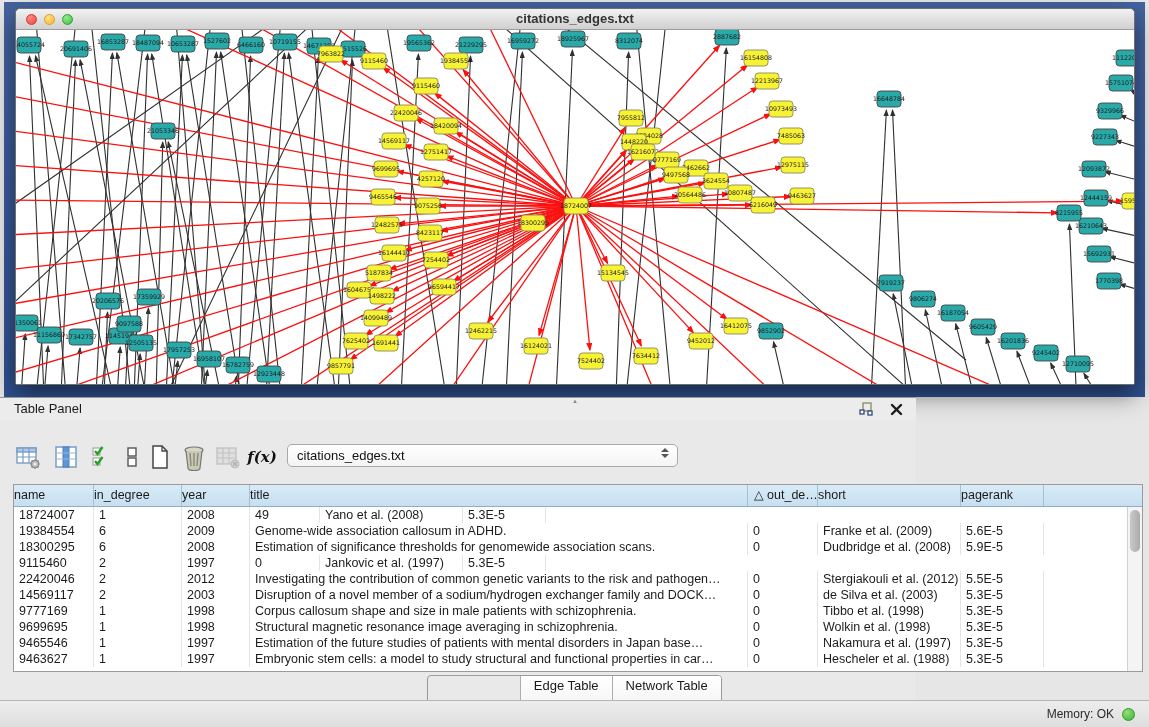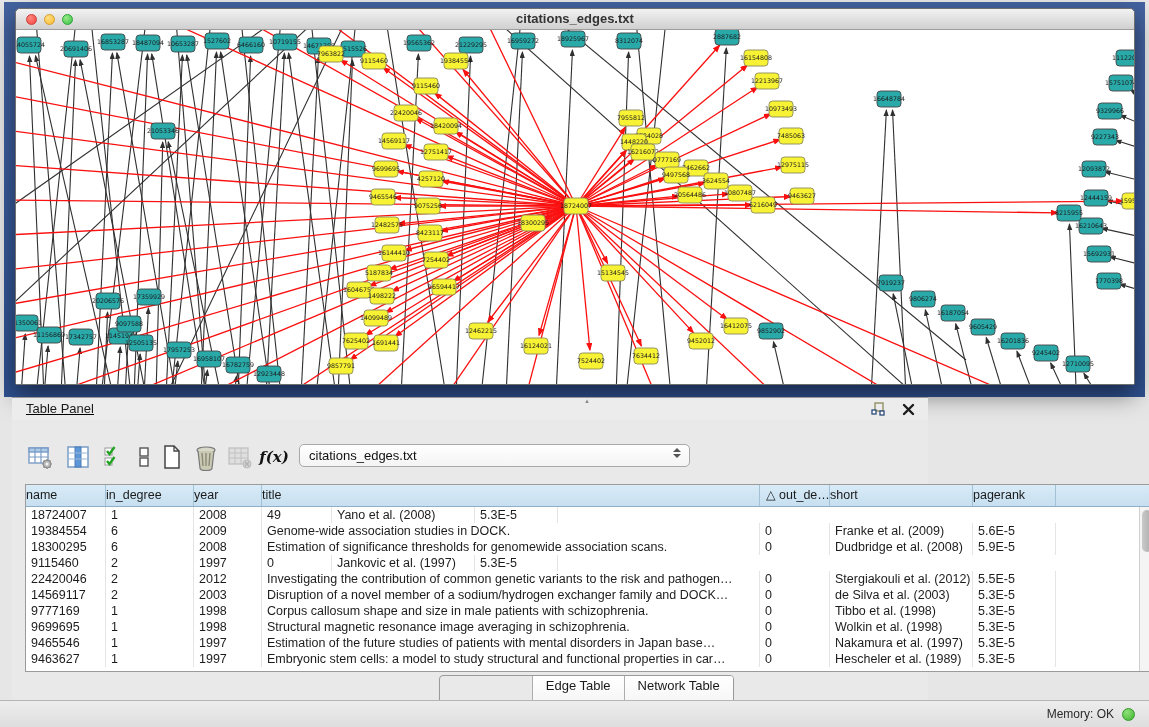--- a/index.html
+++ b/index.html
@@ -17,22 +17,22 @@
               border-bottom:1px solid #9d9d9d; }
   .titlebar .title { text-align:center; font-size:13px; line-height:20px; color:#333; font-weight:bold; }
   .light { position:absolute; top:5px; width:11px; height:11px; border-radius:50%; }
   .light.red    { left:10px; background:radial-gradient(circle at 35% 30%,#ff8a80,#f4423c); border:1px solid #ce3c36; }
   .light.yellow { left:28px; background:radial-gradient(circle at 35% 30%,#ffe084,#f8b830); border:1px solid #d89e2b; }
   .light.green  { left:46px; background:radial-gradient(circle at 35% 30%,#9ae88a,#36c243); border:1px solid #2fa336; }
   .graph-canvas { position:relative; width:1118px; height:354px; background:#fff; overflow:hidden; }
   .graph-canvas svg { display:block; width:100%; height:100%; }
 
   
-  .table-panel { position:absolute; left:12px; top:397px; width:916px; height:303px;
-                 background:#e9e9e9; border-top:1px solid #97979a;text-decoration:underline; }
+  .table-panel { position:absolute; left:0; top:397px; width:916px; height:303px;
+                 background:#e9e9e9; border-top:1px solid #97979a; }
   .panel-titlebar { height:22px; position:relative; background:#ececec; }
   .panel-titlebar .ptitle { font-size:13px; color:#1b1b1b; padding-left:14px; line-height:22px; }
   .split-handle { position:absolute; left:570px; top:0px; width:10px; height:6px; color:#8a8a8a; font-size:7px; line-height:6px; text-align:center; }
   .panel-actions { position:absolute; right:12px; top:3px; display:flex; gap:14px; align-items:center; }
   .panel-actions .act { width:16px; height:16px; display:flex; align-items:center; justify-content:center; cursor:default; }
 
   .toolbar { position:relative; height:64px;padding-left:8px; }
   .tool-btn { position:absolute; top:23px; width:28px; height:28px; display:flex; align-items:center; justify-content:center; border-radius:4px; }
   .tool-btn.disabled { opacity:.5; }
   .fx { font-family:"DejaVu Serif", serif; font-style:italic; font-weight:bold; font-size:15px; color:#111; }
@@ -754,21 +754,21 @@
           <div class="tc c1">1</div>
           <div class="tc c2">2008</div>
           <div class="tc c4">49</div>
           <div class="tc c5">Yano et al. (2008)</div>
           <div class="tc c6">5.3E-5</div>
         </div>
         <div class="trow">
           <div class="tc c0">19384554</div>
           <div class="tc c1">6</div>
           <div class="tc c2">2009</div>
-          <div class="tc c3">Genome-wide association studies in DOCK.</div>
+          <div class="tc c3">Genome-wide association callosum in ADHD.</div>
           <div class="tc c4">0</div>
           <div class="tc c5">Franke et al. (2009)</div>
           <div class="tc c6">5.6E-5</div>
         </div>
         <div class="trow">
           <div class="tc c0">18300295</div>
           <div class="tc c1">6</div>
           <div class="tc c2">2008</div>
           <div class="tc c3">Estimation of significance thresholds for genomewide association scans.</div>
           <div class="tc c4">0</div>
@@ -827,21 +827,21 @@
           <div class="tc c4">0</div>
           <div class="tc c5">Nakamura et al. (1997)</div>
           <div class="tc c6">5.3E-5</div>
         </div>
         <div class="trow">
           <div class="tc c0">9463627</div>
           <div class="tc c1">1</div>
           <div class="tc c2">1997</div>
           <div class="tc c3">Embryonic stem cells: a model to study structural and functional properties in car…</div>
           <div class="tc c4">0</div>
-          <div class="tc c5">Hescheler et al. (1989)</div>
+          <div class="tc c5">Hescheler et al. (1988)</div>
           <div class="tc c6">5.3E-5</div>
         </div>
       </div>
     <div class="vscroll">
       <div class="vthumb"></div>
     </div>
   </div>
 
   <div class="tabbar">
     <div class="seg" id="segtabs">

